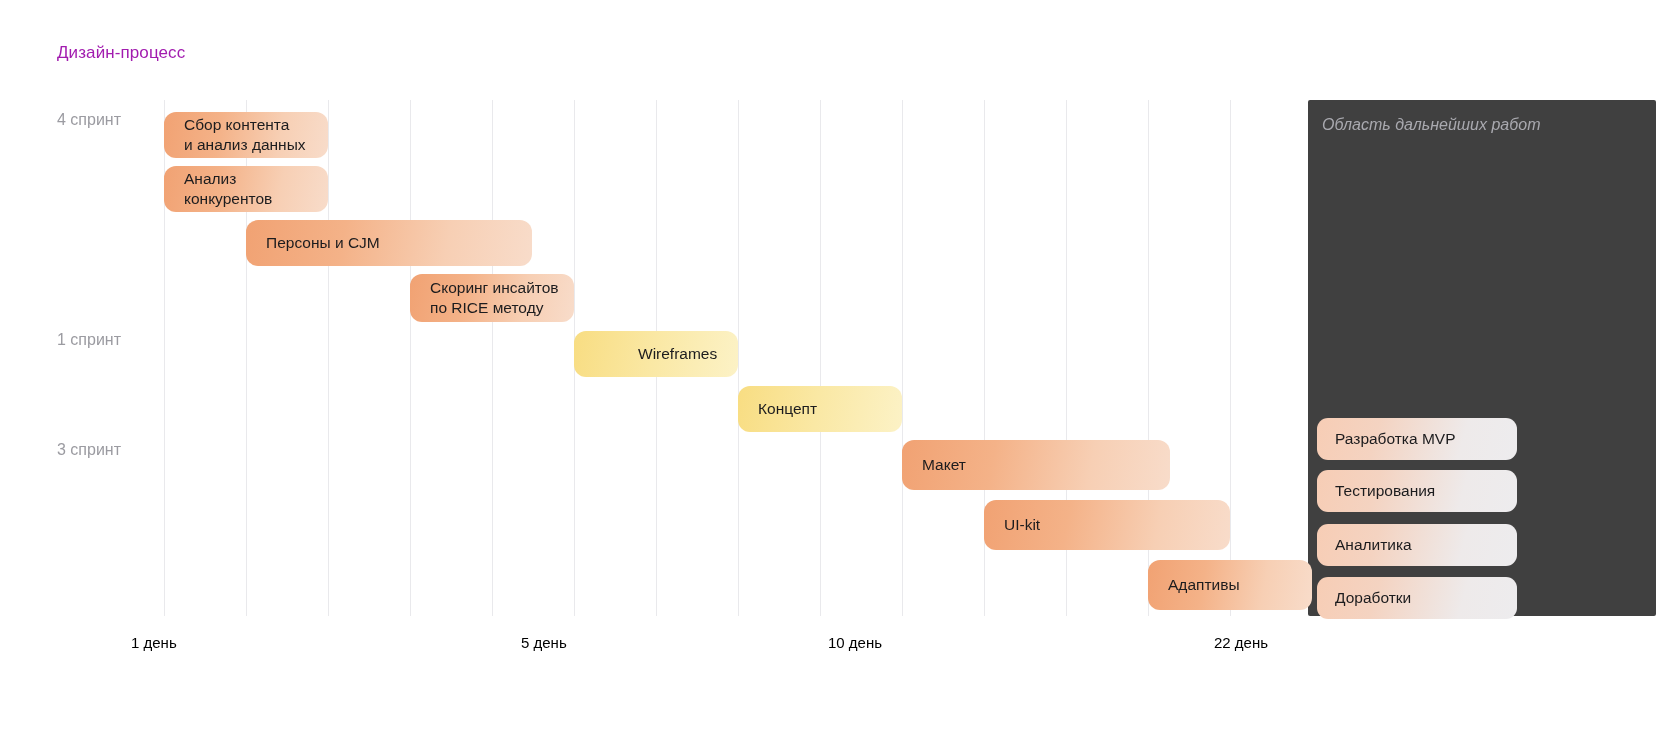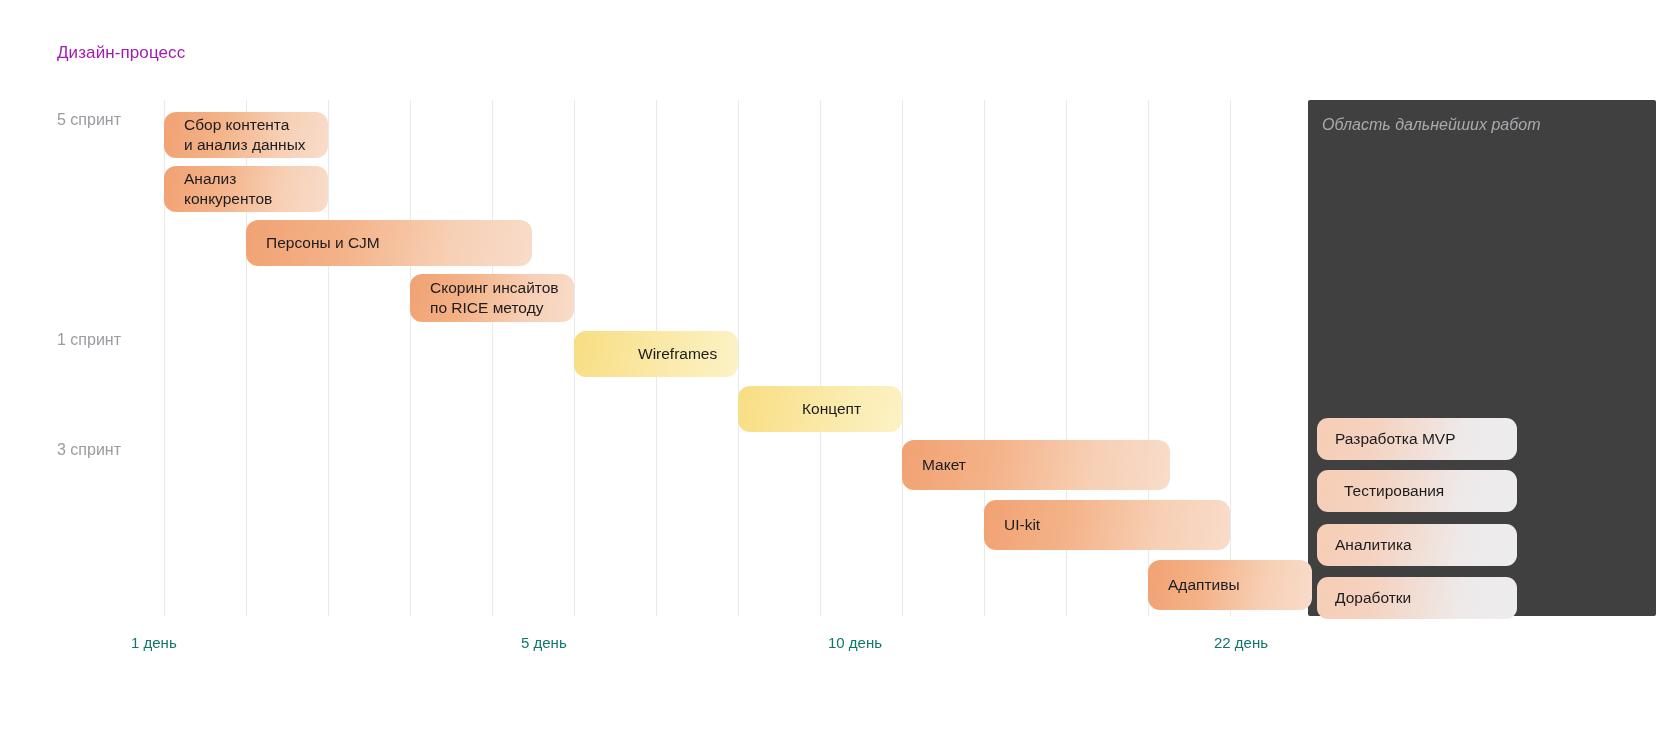--- a/index.html
+++ b/index.html
@@ -99,21 +99,21 @@
     color: #1c1c1e;
     white-space: nowrap;
     text-align: center;
   }
 
   
   .day-label {
     position: absolute;
     top: 634px;
     font-size: 15px;
-    color: #0f766e;
+    color: #000000;
     white-space: nowrap;
   }
 </style>
 </head>
 <body>
 
 <div id="root">
 
   <div class="chart-title">Дизайн-процесс</div>
 
@@ -151,51 +151,51 @@
         <div class="bar orange" style="left: 246px; top: 120px; width: 286px; height: 46px;">
           <span class="bar-label">Персоны и CJM</span>
         </div>
         <div class="bar orange" style="left: 410px; top: 174px; width: 164px; height: 48px;">
           <span class="bar-label">Скоринг инсайтов
 по RICE методу</span>
         </div>
         <div class="bar yellow" style="left: 574px; top: 231px; width: 164px; height: 46px; padding-left: 44px;">
           <span class="bar-label">Wireframes</span>
         </div>
-        <div class="bar yellow" style="left: 738px; top: 286px; width: 164px; height: 46px; padding-left: 44px;">
+        <div class="bar yellow" style="left: 738px; top: 286px; width: 164px; height: 46px;">
           <span class="bar-label">Концепт</span>
         </div>
         <div class="bar orange" style="left: 902px; top: 340px; width: 268px; height: 50px;">
           <span class="bar-label">Макет</span>
         </div>
         <div class="bar orange" style="left: 984px; top: 400px; width: 246px; height: 50px;">
           <span class="bar-label">UI-kit</span>
         </div>
         <div class="bar orange" style="left: 1148px; top: 460px; width: 164px; height: 50px;">
           <span class="bar-label">Адаптивы</span>
         </div>
       </div>
     <div id="future-cards">
         <div class="future-card" style="left: 1317px; top: 318px; width: 200px; height: 42px;">
           <span class="future-card-label">Разработка MVP</span>
         </div>
-        <div class="future-card" style="left: 1317px; top: 370px; width: 200px; height: 42px; padding-left: 9px;">
+        <div class="future-card" style="left: 1317px; top: 370px; width: 200px; height: 42px;">
           <span class="future-card-label">Тестирования</span>
         </div>
         <div class="future-card" style="left: 1317px; top: 424px; width: 200px; height: 42px;">
           <span class="future-card-label">Аналитика</span>
         </div>
         <div class="future-card" style="left: 1317px; top: 477px; width: 200px; height: 42px;">
           <span class="future-card-label">Доработки</span>
         </div>
       </div>
   </div>
 
   <div id="sprint-labels">
-      <div class="sprint-label" style="top: 111px;">5 спринт</div>
+      <div class="sprint-label" style="top: 111px;">4 спринт</div>
       <div class="sprint-label" style="top: 331px;">1 спринт</div>
       <div class="sprint-label" style="top: 441px;">3 спринт</div>
     </div>
   <div id="day-labels">
       <div class="day-label" style="left: 131px;">1 день</div>
       <div class="day-label" style="left: 521px;">5 день</div>
       <div class="day-label" style="left: 828px;">10 день</div>
       <div class="day-label" style="left: 1214px;">22 день</div>
     </div>
 

